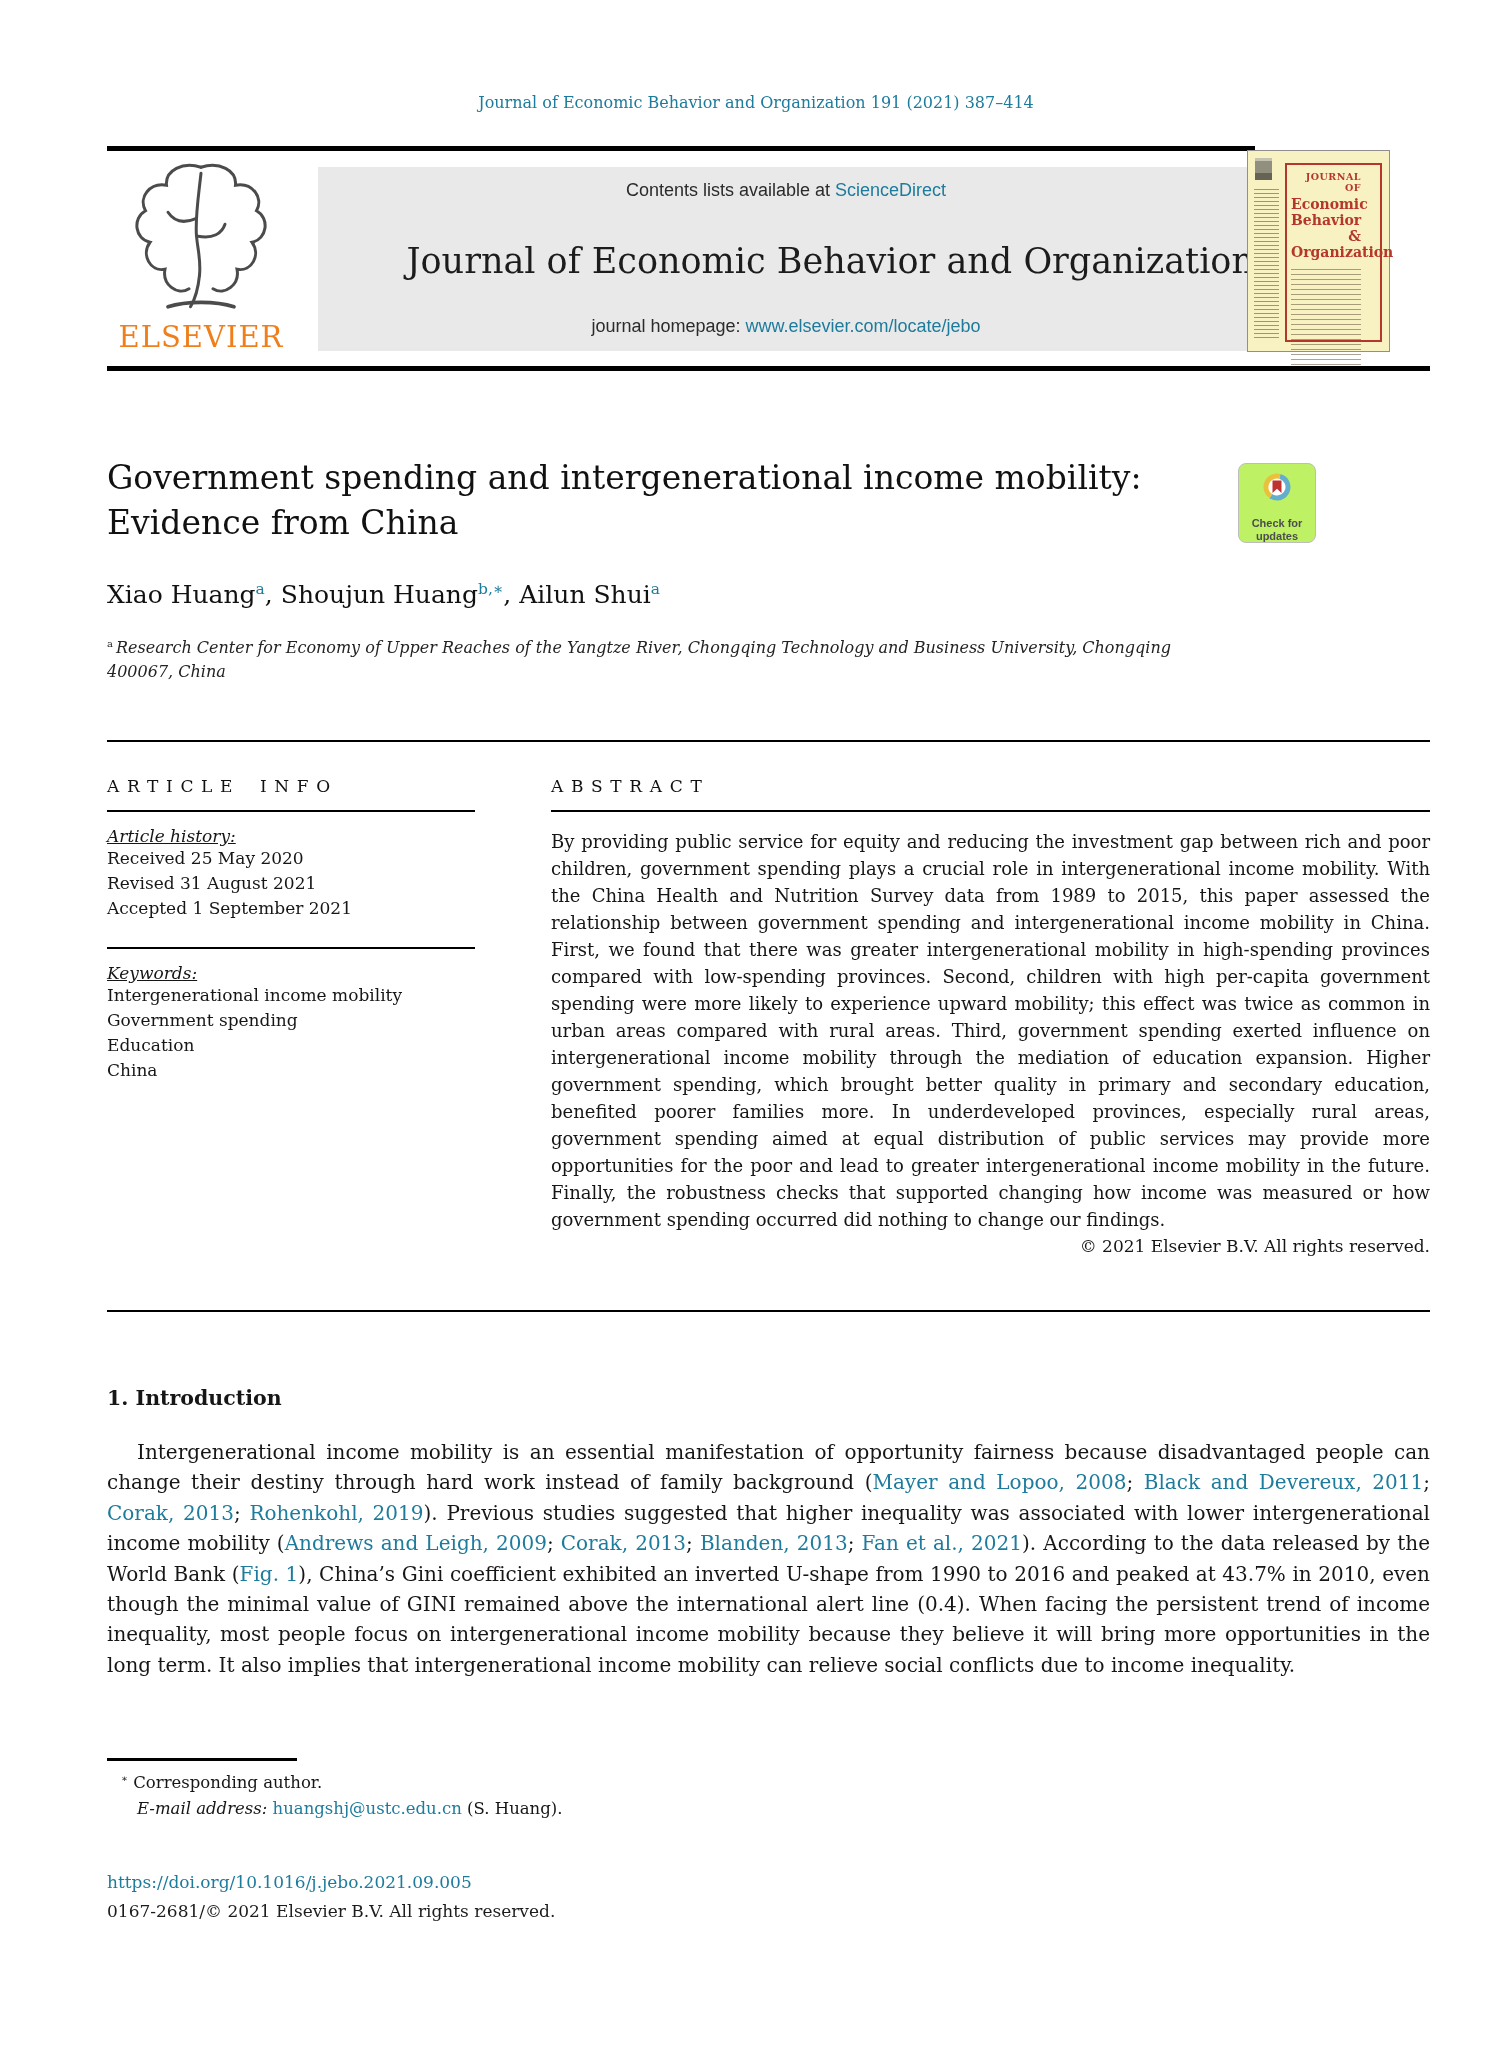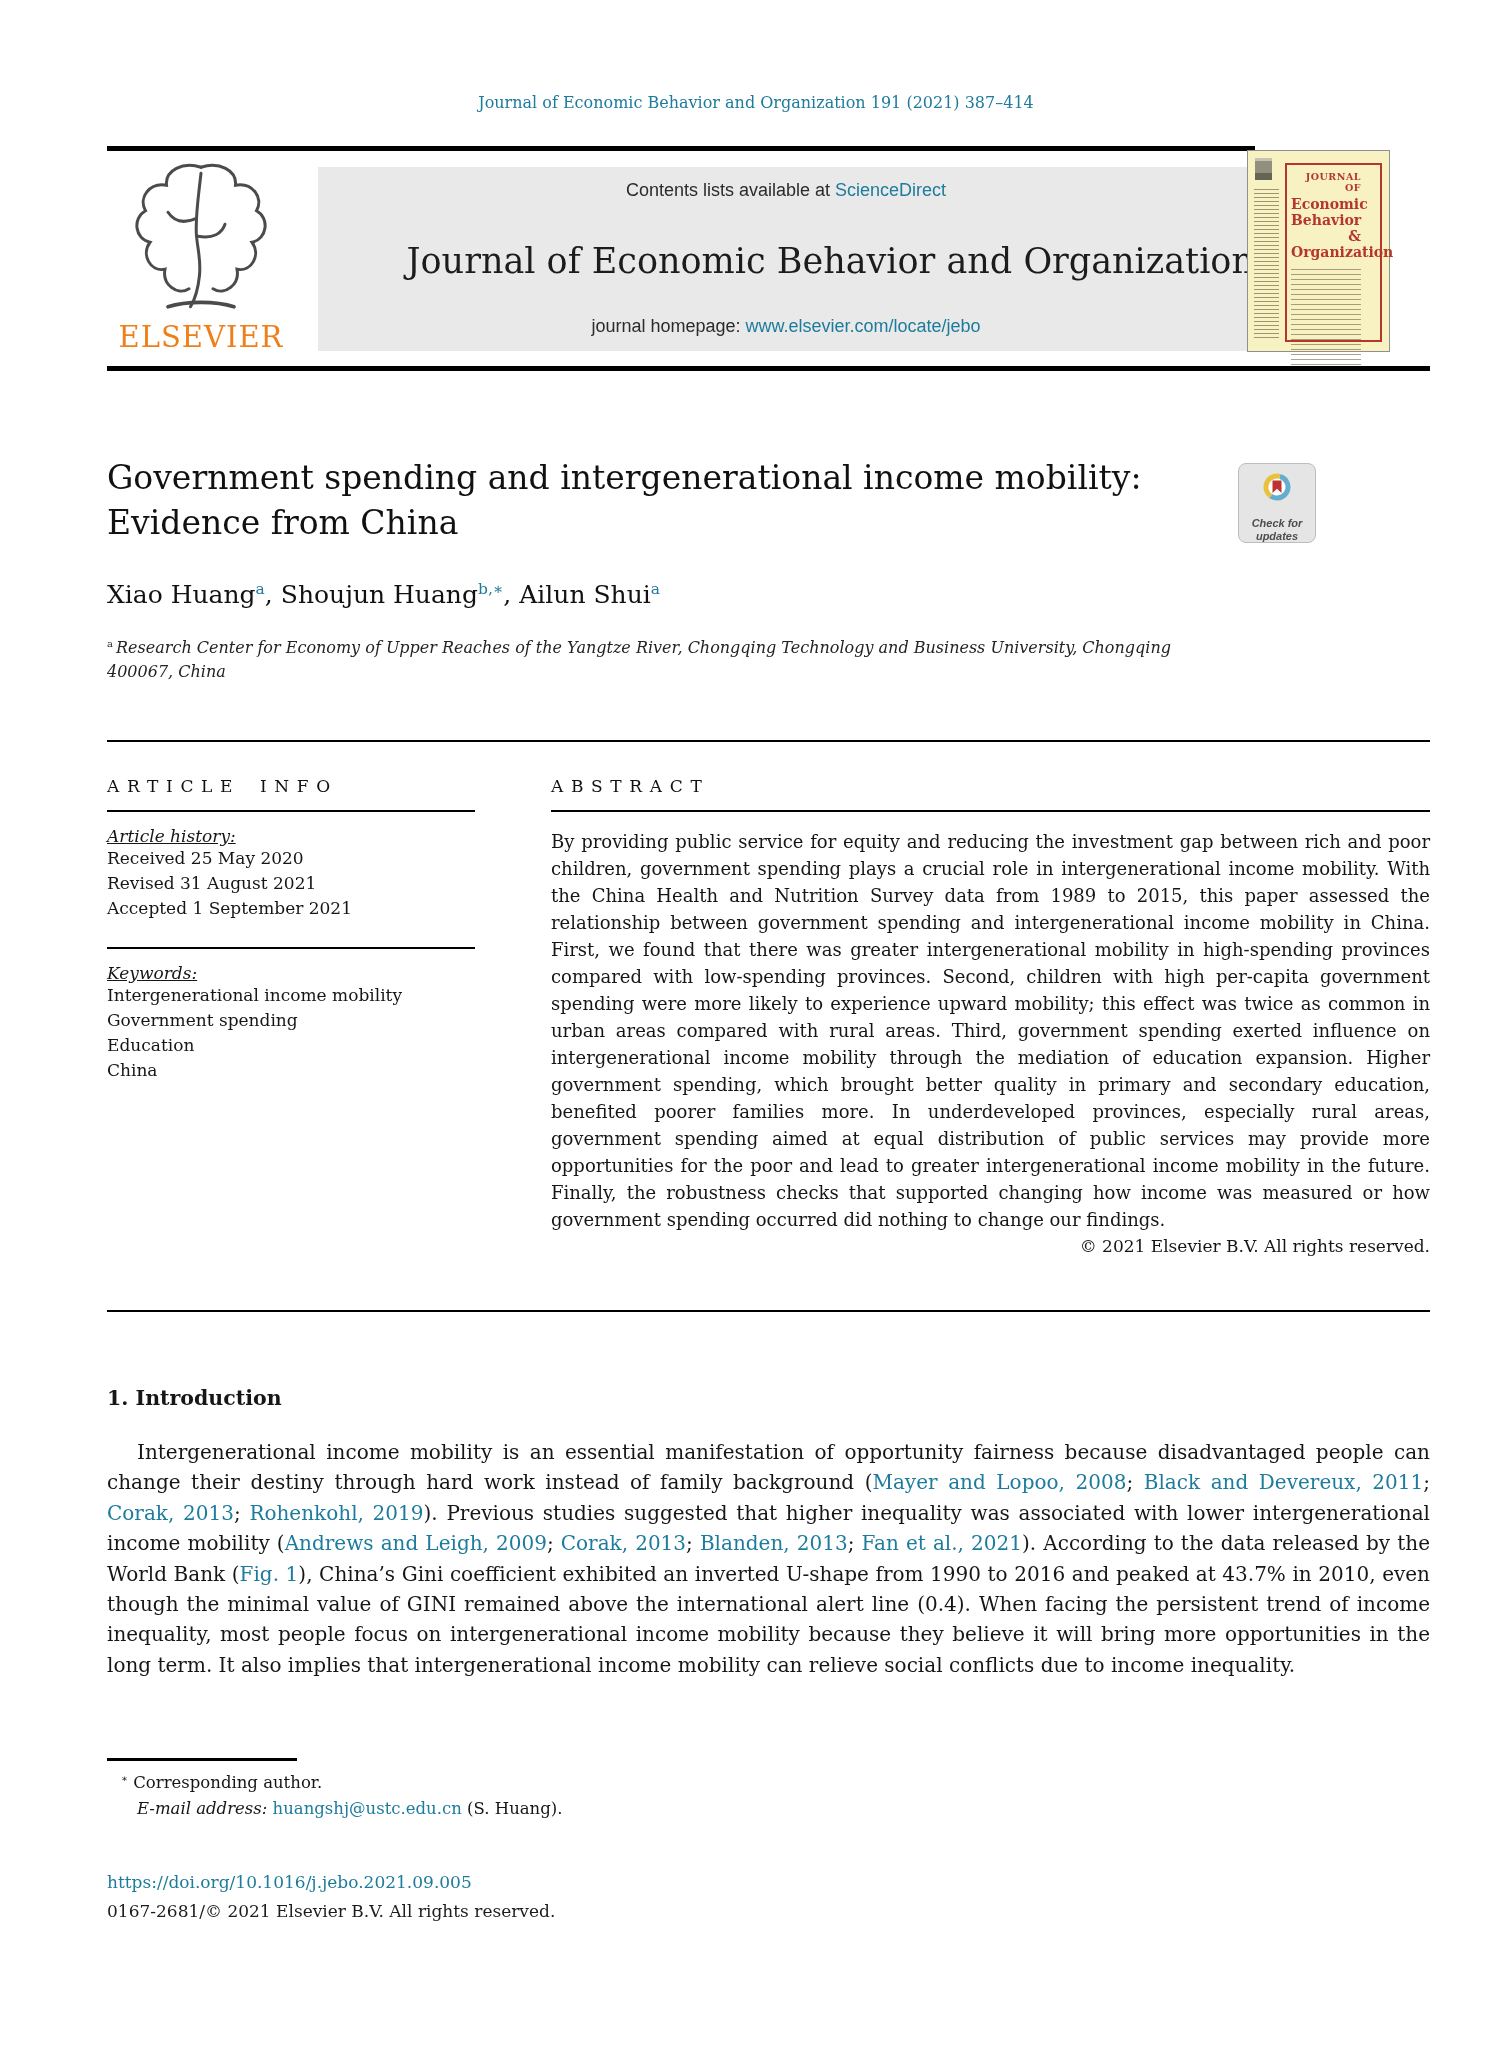--- a/index.html
+++ b/index.html
@@ -42,22 +42,22 @@
                border:2px solid var(--cover-red);padding:6px 19px 0 4px;text-align:right;color:var(--cover-red);}
   .ct1{font-size:9.5px;font-weight:bold;letter-spacing:.5px;}
   .ct2{font-size:14px;font-weight:bold;margin-top:3px;}
   .ct3{font-size:14px;font-weight:bold;}
   .ct4{font-size:14px;font-weight:bold;}
   .cover-lines{margin-top:9px;height:96px;
                background:repeating-linear-gradient(to bottom,rgba(90,70,50,.5) 0 1px,transparent 1px 5px);}
 
   .title{position:absolute;left:107px;top:456px;width:1040px;font-size:33px;font-weight:normal;
          line-height:1.36;color:#111;}
-  .badge{position:absolute;left:1238px;top:463px;width:78px;height:80px;background:#e5e5e5;
-         border:1px solid #bdbdbd;border-radius:8px;text-align:center;padding-top:4px;font-style:italic;}
+  .badge{position:absolute;left:1238px;top:463px;width:78px;height:80px;background:#bef264;
+         border:1px solid #bdbdbd;border-radius:8px;text-align:center;padding-top:4px;}
   .badge-text{font-family:"Liberation Sans",sans-serif;font-size:11px;font-weight:bold;
               color:#4d4d4d;line-height:1.15;margin-top:1px;}
 
   .authors{position:absolute;left:107px;top:580px;width:1200px;font-size:25px;color:#111;}
   .authors .sup{color:var(--link);}
   .affils{position:absolute;left:107px;top:636px;width:1080px;font-size:16px;font-style:italic;
           color:#232323;line-height:1.48;}
   .affil .sup{font-style:normal;}
 
   .colhead{font-size:17px;letter-spacing:.45em;word-spacing:.4em;color:#111;}

